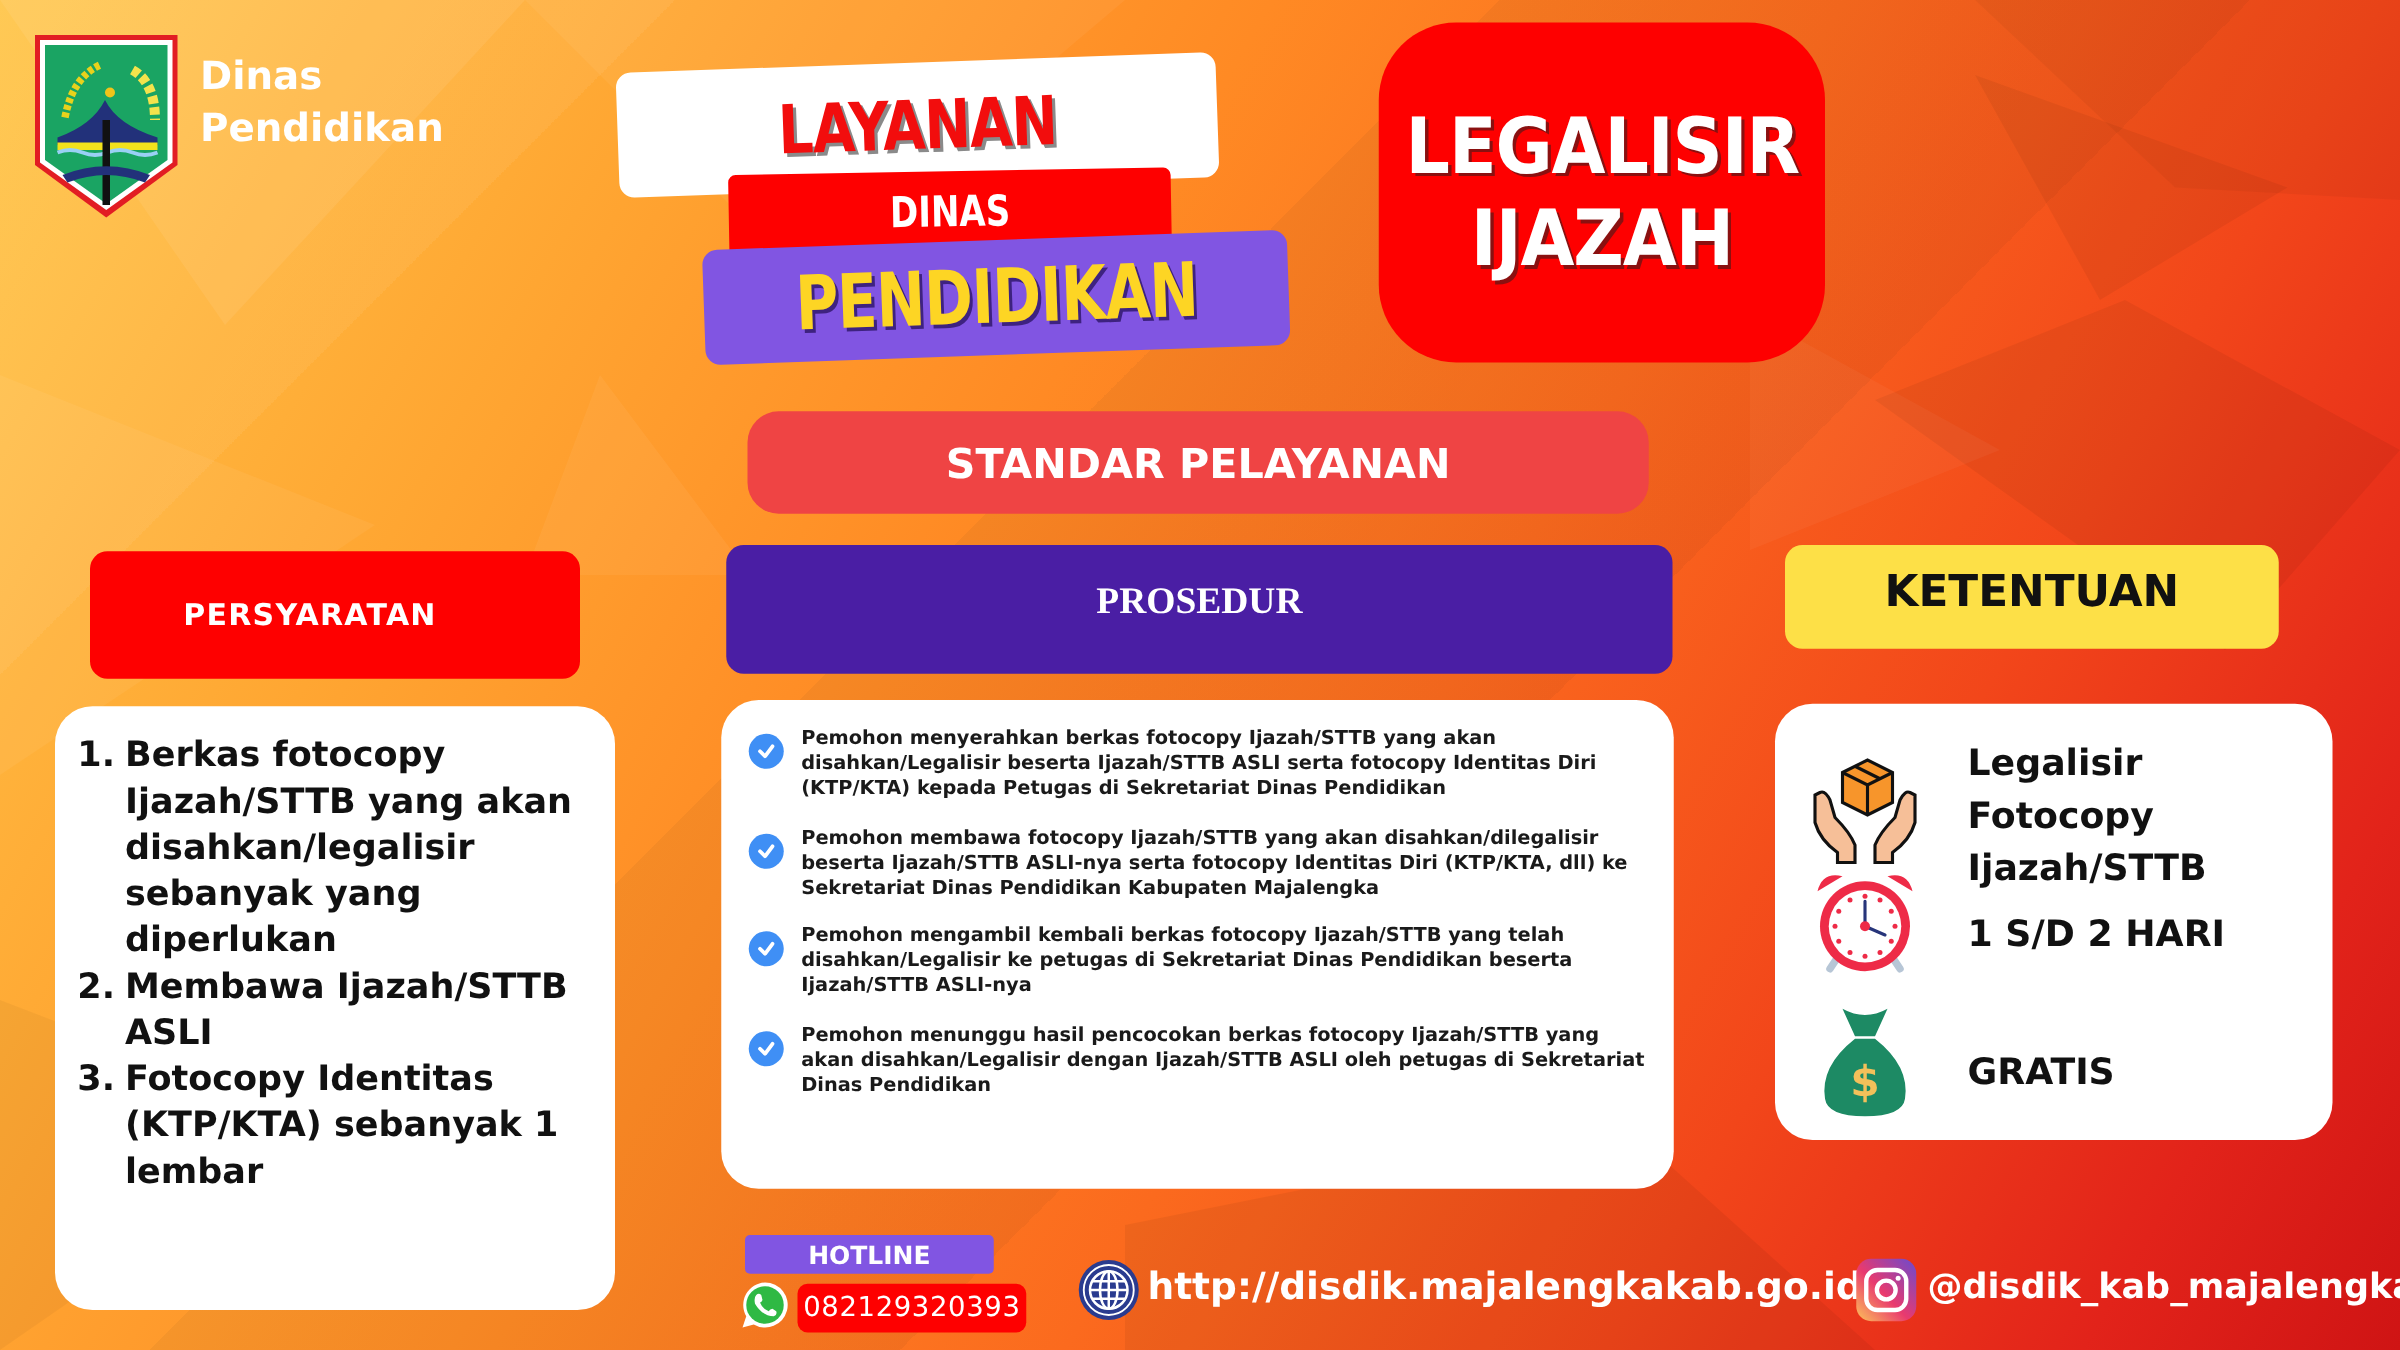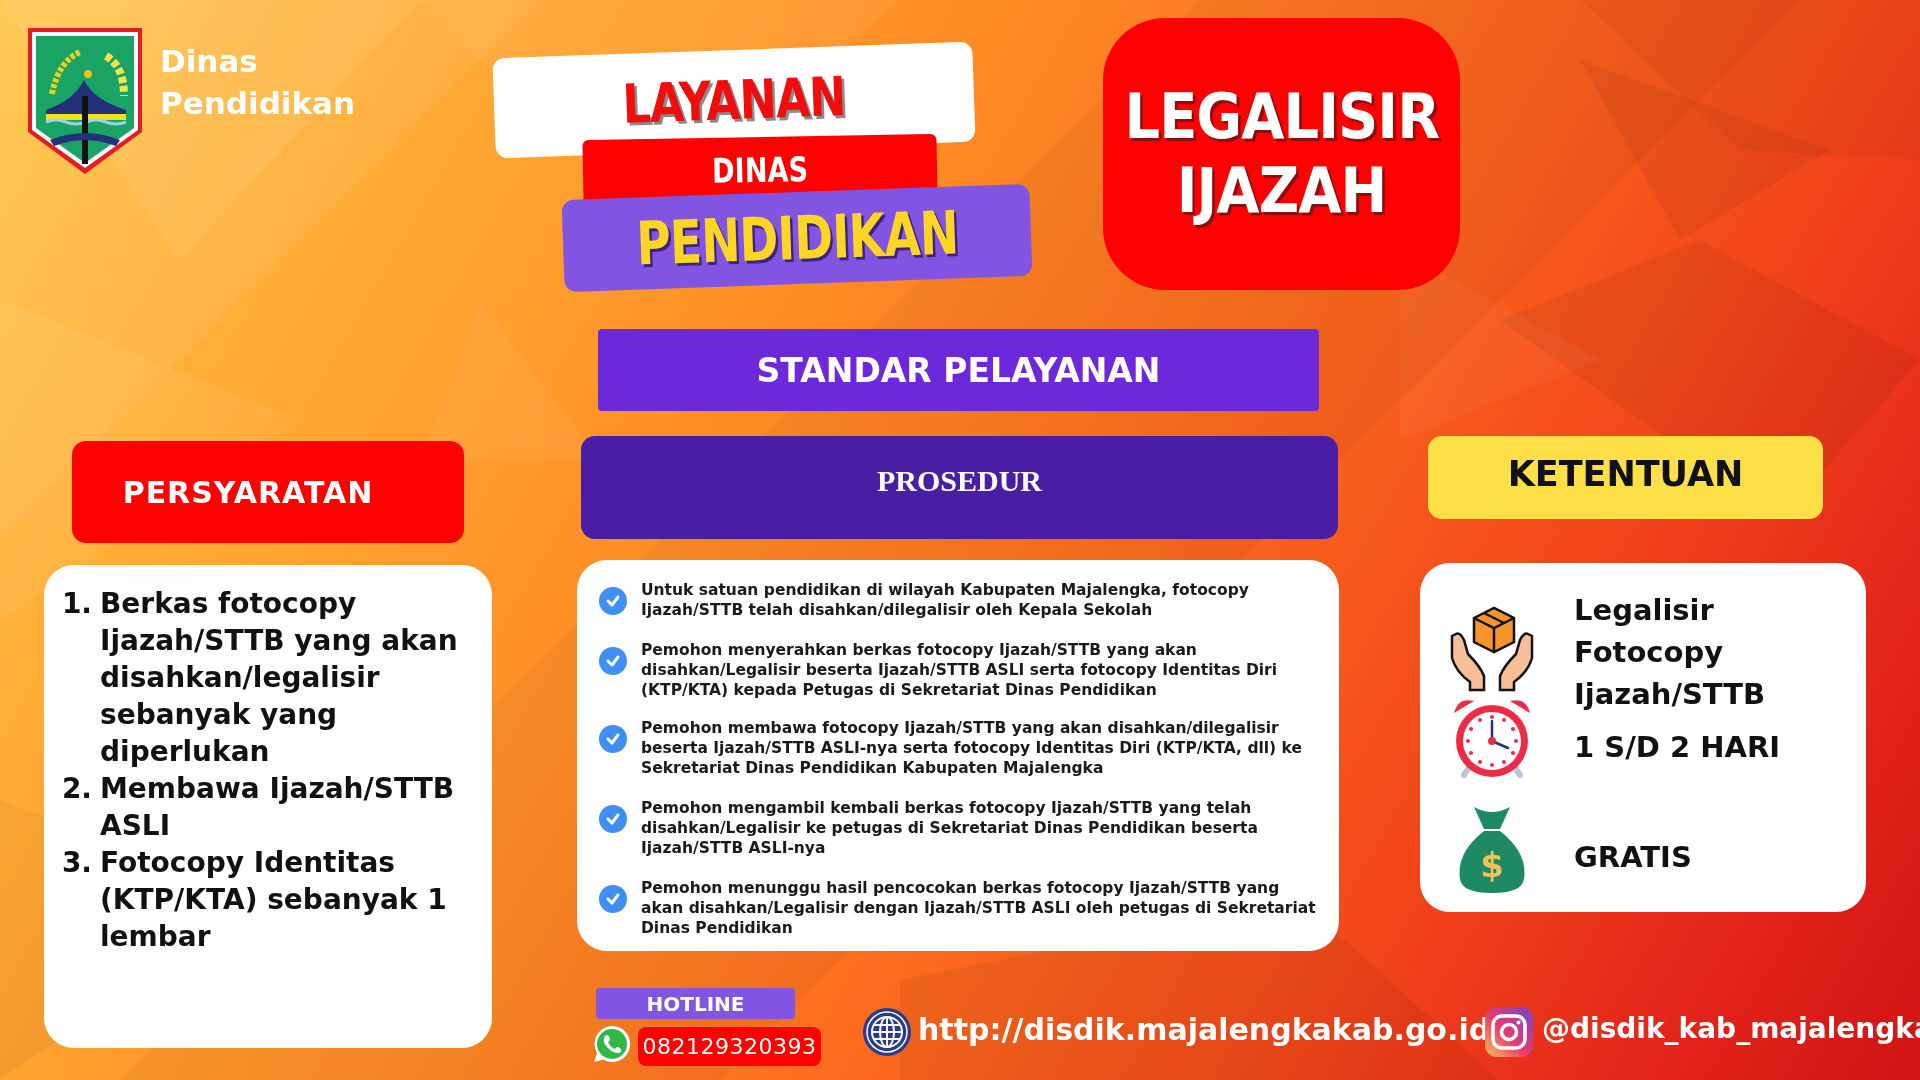--- a/index.html
+++ b/index.html
@@ -28,27 +28,27 @@
   .pendidikan { left:563px; top:192px; width:468px; height:92px; background:#8155e2; border-radius:12px; transform:rotate(-2deg);
     display:flex; align-items:center; justify-content:center; }
   .pendidikan span { color:#fdd524; font-weight:bold; font-size:60px; letter-spacing:-1px; text-shadow:3px 3px 0 #3e2280;
     transform:scaleX(0.78); display:inline-block; }
 
   .legalisir { left:1103px; top:18px; width:357px; height:272px; background:#fe0000; border-radius:62px;
     display:flex; flex-direction:column; align-items:center; justify-content:center; }
   .legalisir span { color:#fff; font-weight:bold; font-size:62px; line-height:74px; letter-spacing:-1px;
     text-shadow:3px 3px 0 #8a1010; transform:scaleX(0.9); display:inline-block; }
 
-  .standar { left:598px; top:329px; width:721px; height:82px; background:#6d28d9; border-radius:4px;
+  .standar { left:598px; top:329px; width:721px; height:82px; background:#ef4444; border-radius:25px;
     display:flex; align-items:center; justify-content:center; }
   .standar span { color:#fff; font-weight:bold; font-size:33px; }
 
   .hdr { display:flex; align-items:center; justify-content:center; border-radius:14px; }
   .persyaratan { left:72px; top:441px; width:392px; height:102px; background:#fe0000; }
-  .persyaratan span { color:#fff; font-weight:bold; font-size:30px; letter-spacing:1px; margin-right:40px; }
+  .persyaratan span { color:#fff; font-weight:bold; font-size:24px; letter-spacing:1px; margin-right:40px; }
   .prosedur { left:581px; top:436px; width:757px; height:103px; background:#4a1ea4; }
   .prosedur span { color:#fff; font-weight:bold; font-size:30px; margin-top:-14px;font-family:Liberation Serif, serif; }
   .ketentuan { left:1428px; top:436px; width:395px; height:83px; background:#fde047; }
   .ketentuan span { color:#111; font-weight:bold; font-size:35px; margin-top:-8px; }
 
   .card { background:#fff; border-radius:30px; }
   .req-card { left:44px; top:565px; width:448px; height:483px; padding:20px 0 0 12px; }
   .req-list { margin:0; padding:0; list-style:none; }
   .req-item { display:flex; font-weight:bold; font-size:28px; line-height:37px; color:#111; }
   .req-num { width:36px; flex:none; text-align:right; margin-right:8px; }
@@ -152,28 +152,20 @@
       <span class="req-text">Membawa Ijazah/STTB ASLI</span>
     </li>
     <li class="req-item">
       <span class="req-num">3.</span>
       <span class="req-text">Fotocopy Identitas (KTP/KTA) sebanyak 1 lembar</span>
     </li>
   </ol>
 </div>
 
 <div class="abs card proc-card">
-  <div class="proc-item">
-    <span class="check">
-        <svg width="16" height="16" viewBox="0 0 16 16">
-          <path d="M3,8 L7,12 L13,4" stroke="#fff" stroke-width="3" fill="none" stroke-linecap="round" stroke-linejoin="round"></path>
-        </svg>
-      </span>
-    <span class="proc-text">Untuk satuan pendidikan di wilayah Kabupaten Majalengka, fotocopy Ijazah/STTB telah disahkan/dilegalisir oleh Kepala Sekolah</span>
-  </div>
   <div class="proc-item">
     <span class="check">
         <svg width="16" height="16" viewBox="0 0 16 16">
           <path d="M3,8 L7,12 L13,4" stroke="#fff" stroke-width="3" fill="none" stroke-linecap="round" stroke-linejoin="round"></path>
         </svg>
       </span>
     <span class="proc-text">Pemohon menyerahkan berkas fotocopy Ijazah/STTB yang akan disahkan/Legalisir beserta Ijazah/STTB ASLI serta fotocopy Identitas Diri (KTP/KTA) kepada Petugas di Sekretariat Dinas Pendidikan</span>
   </div>
   <div class="proc-item">
     <span class="check">

